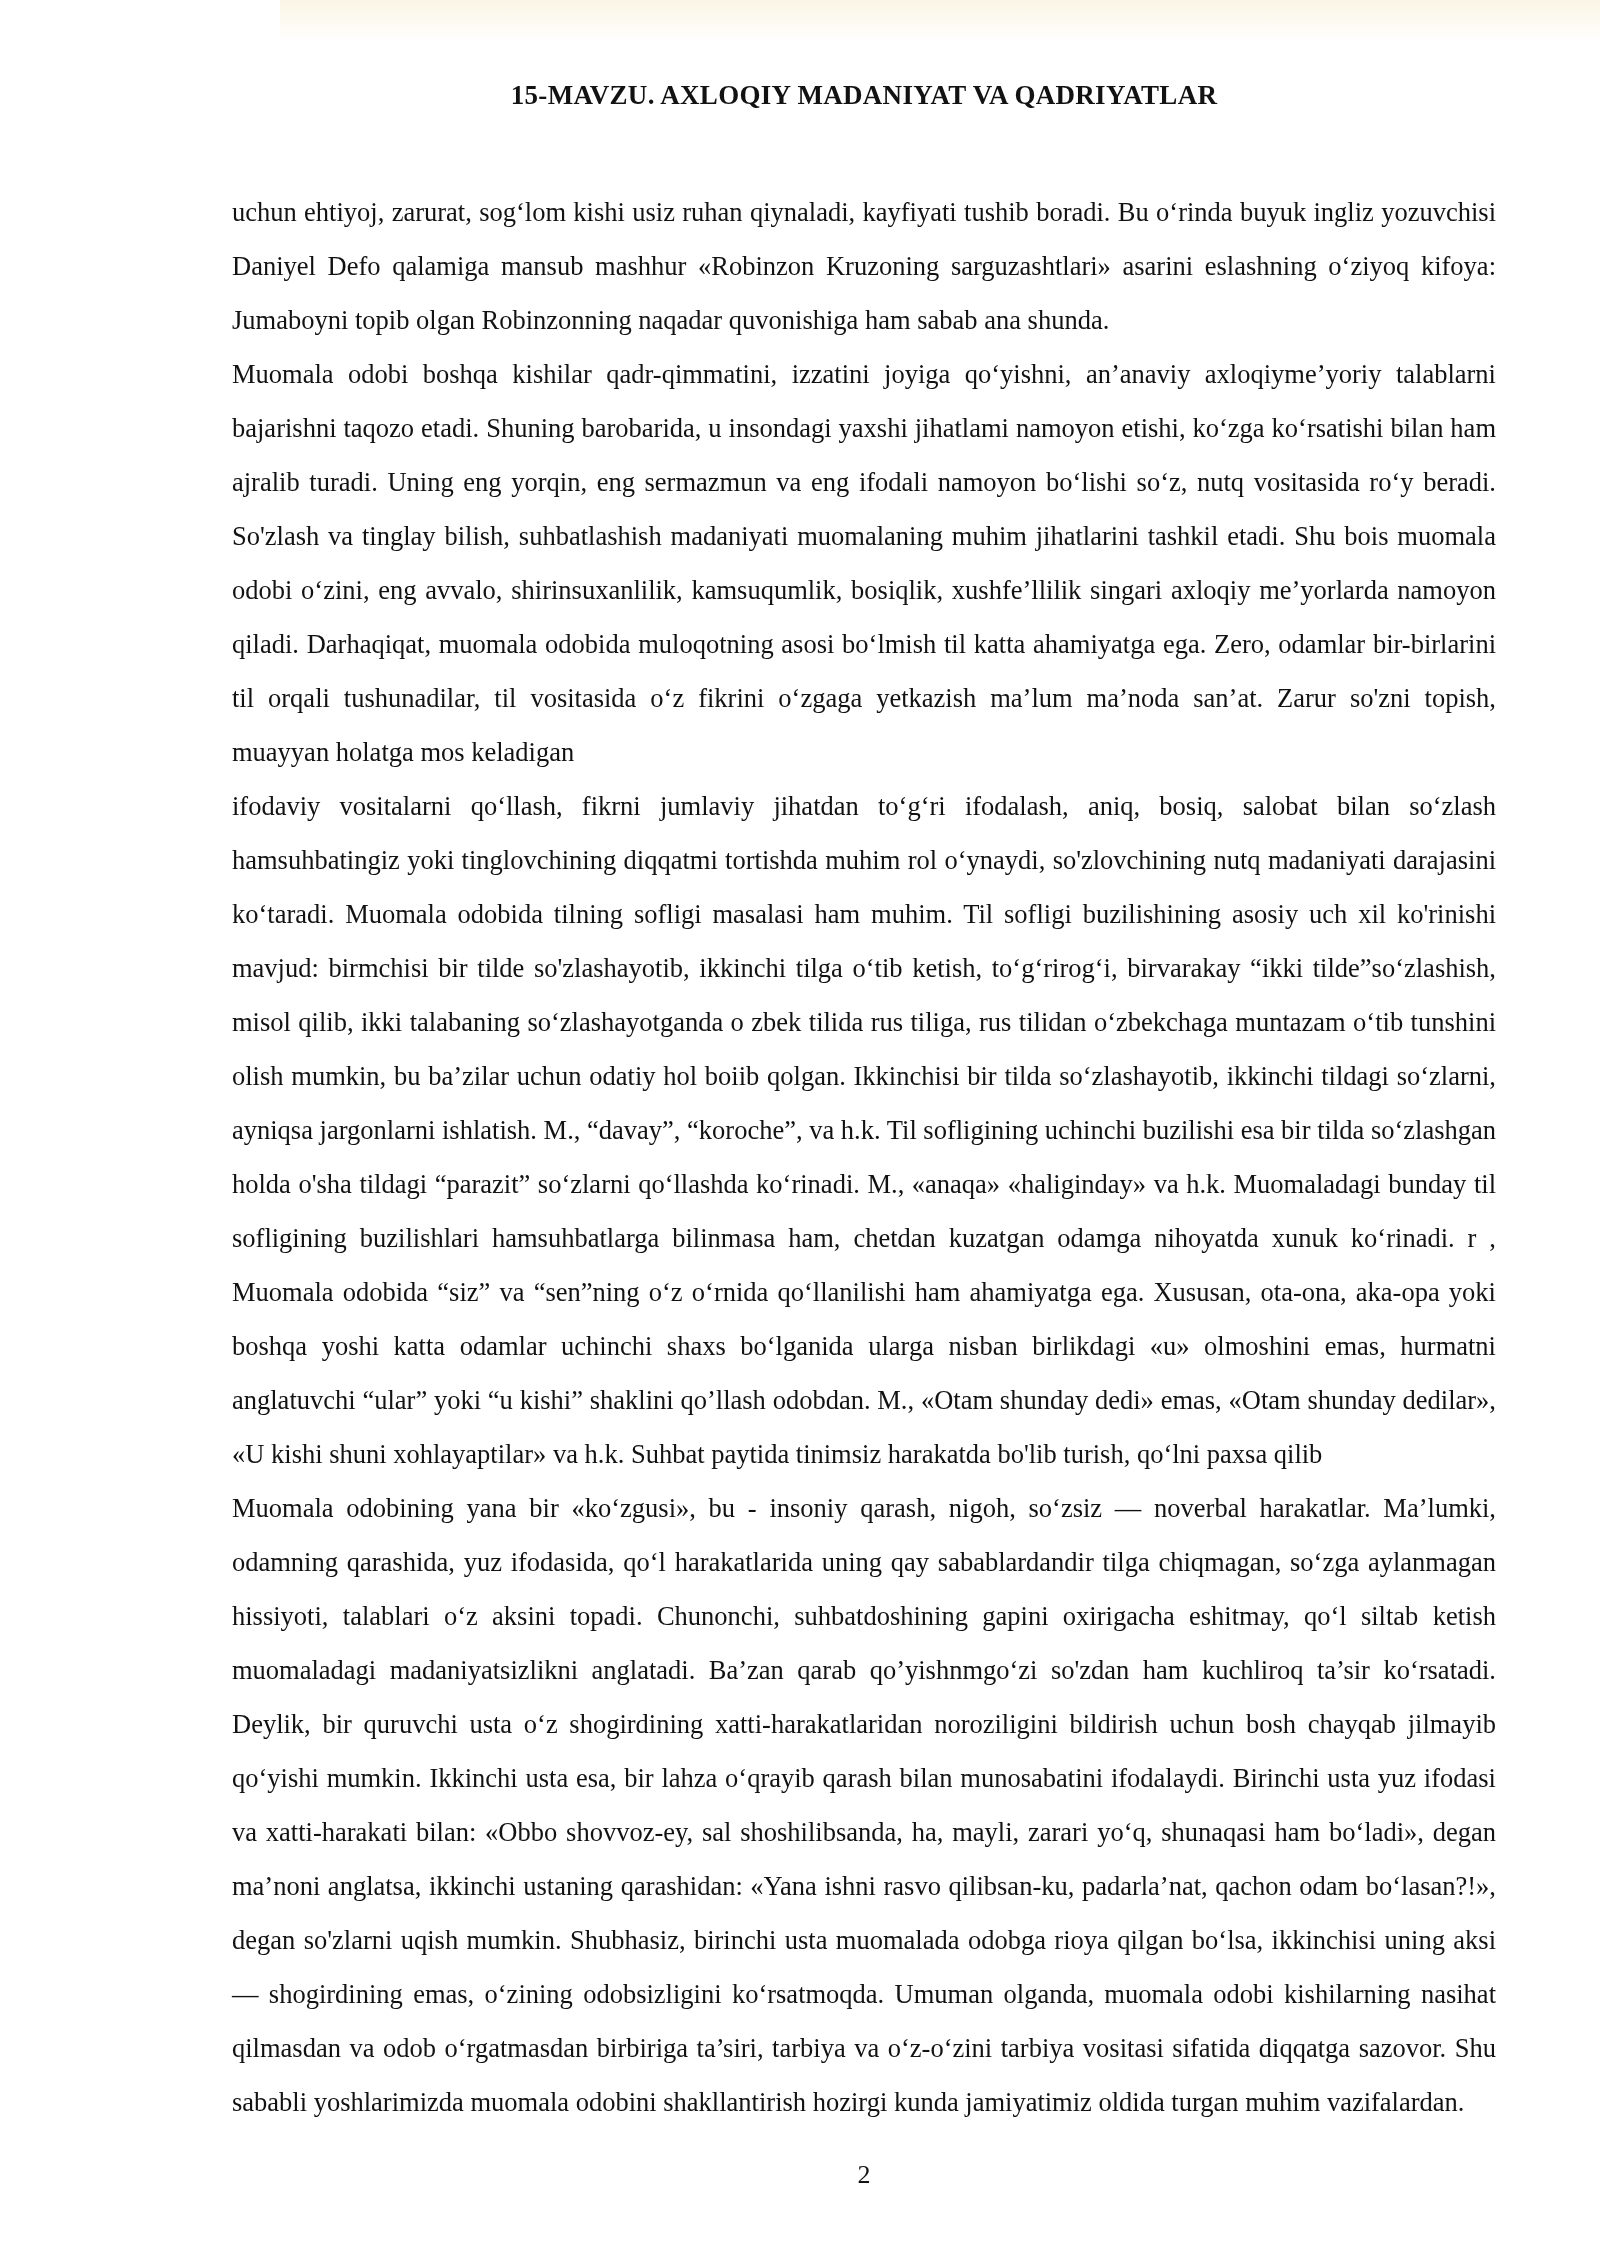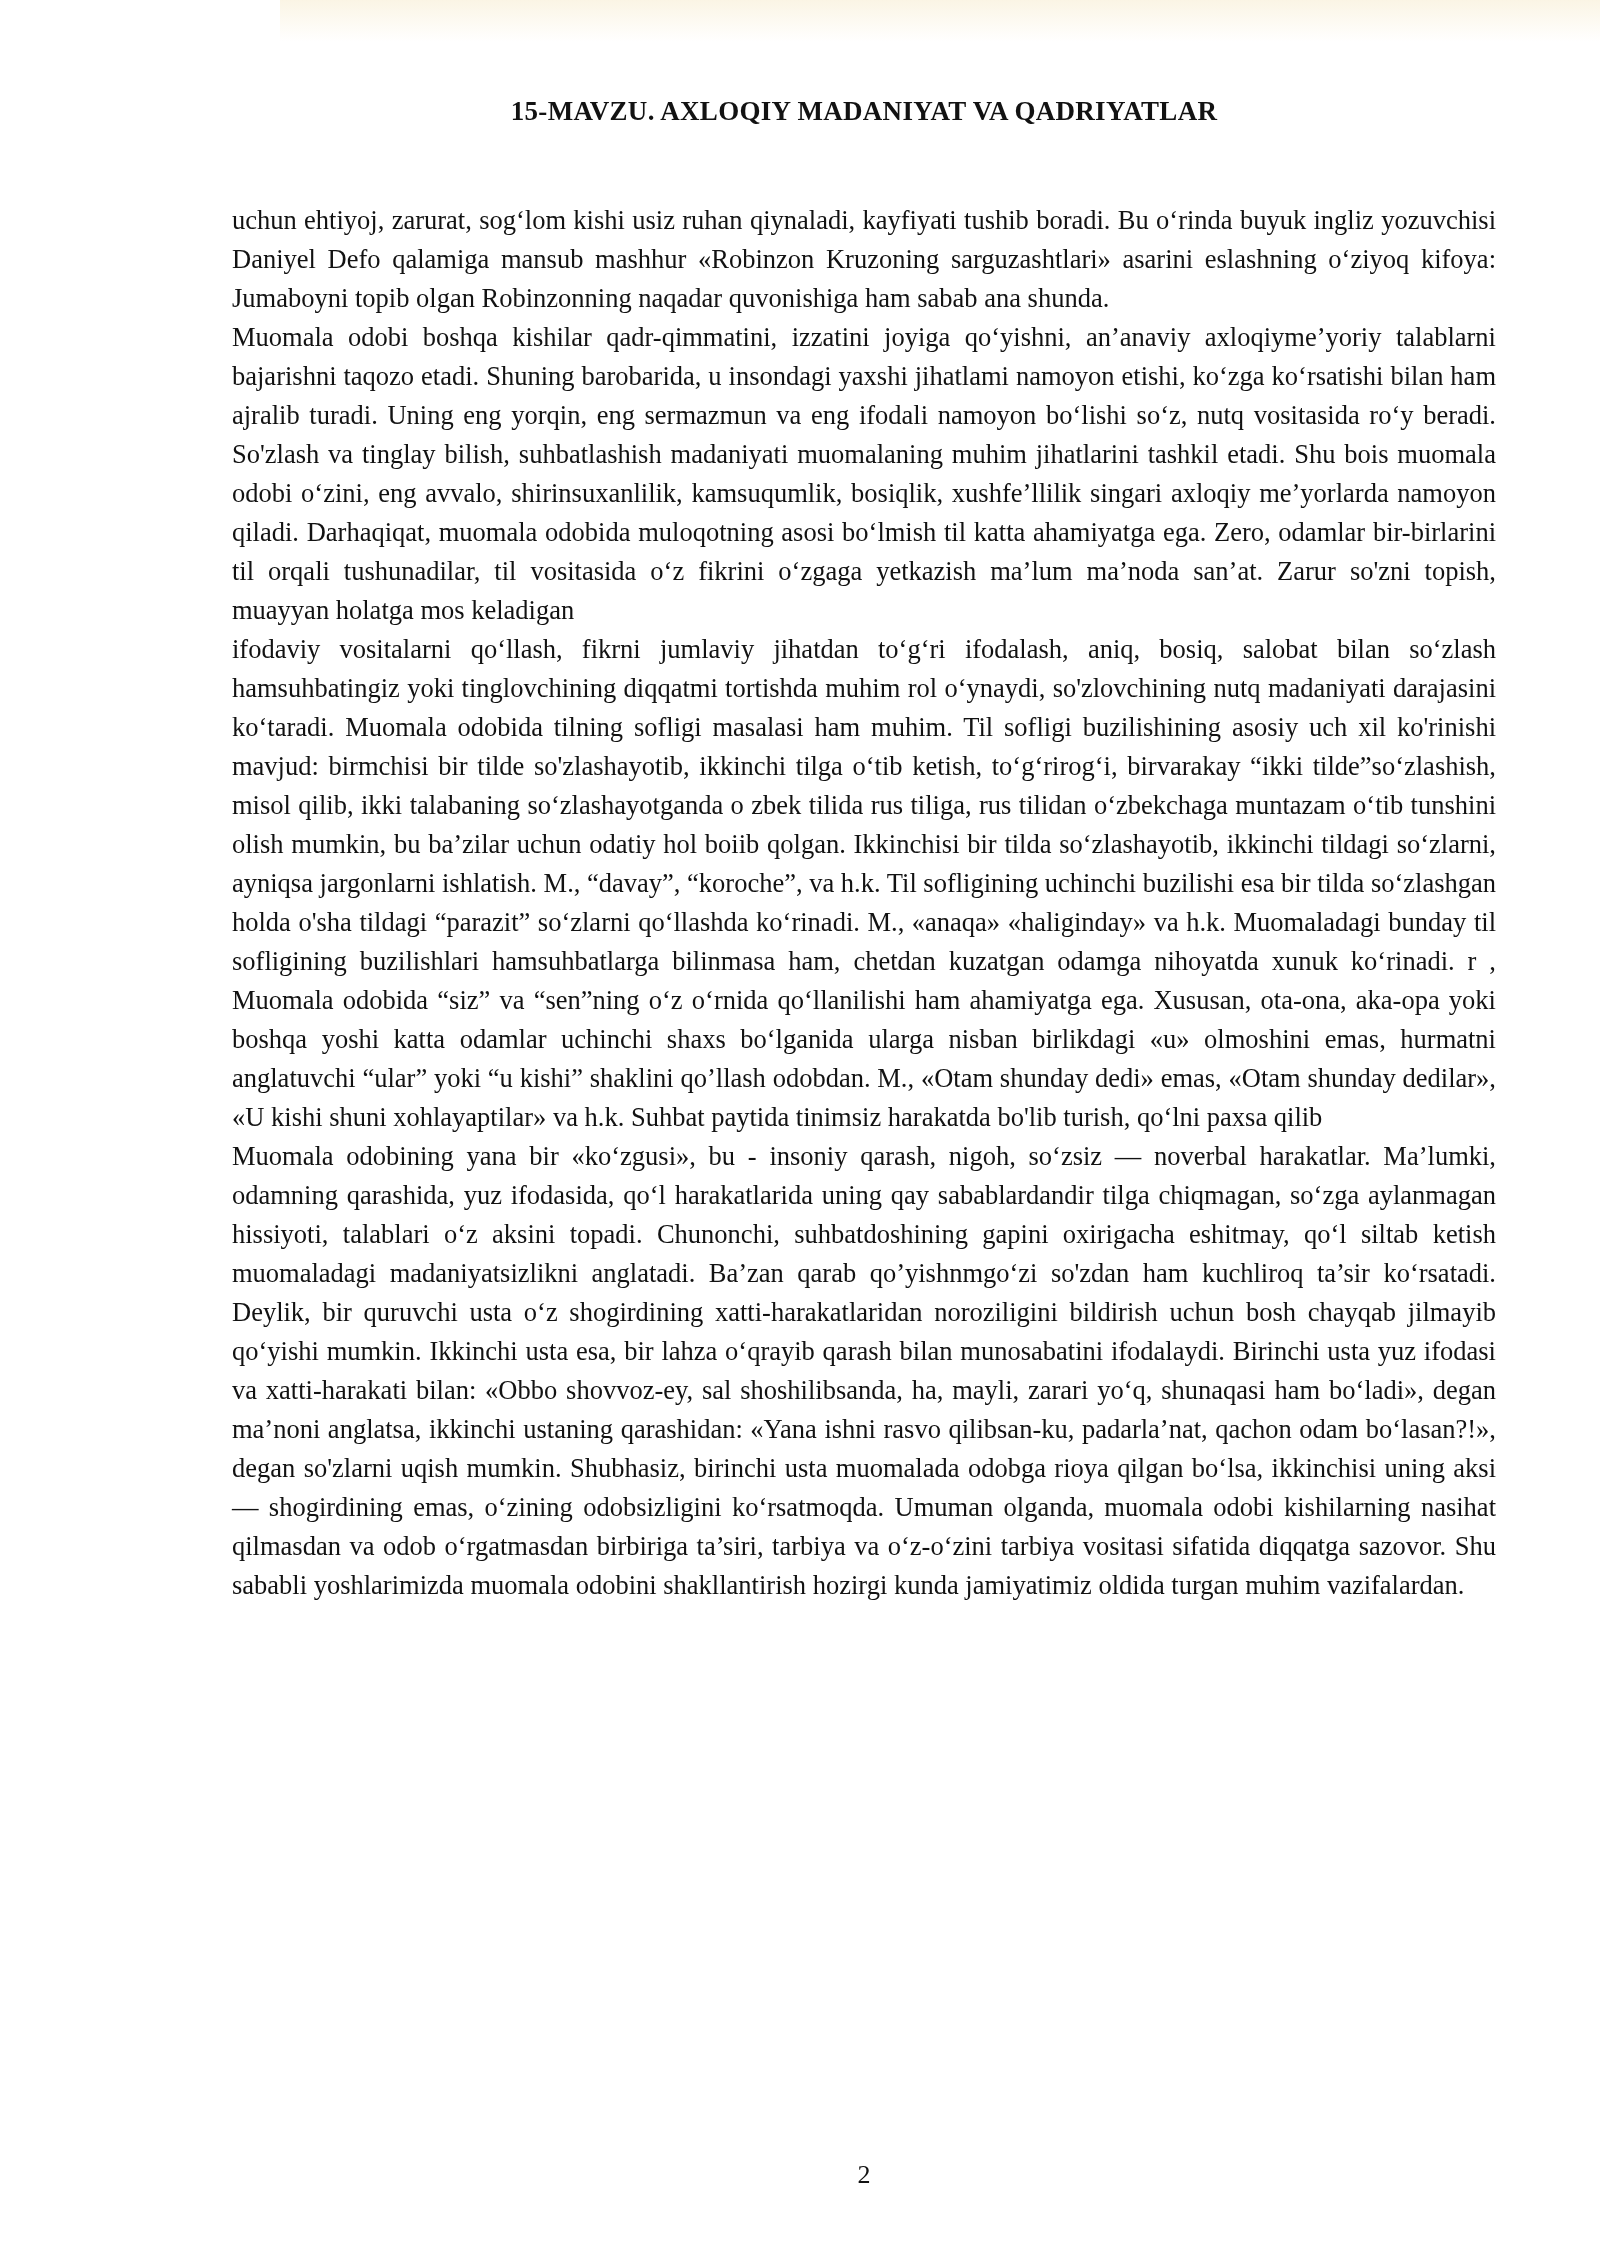--- a/index.html
+++ b/index.html
@@ -29,27 +29,27 @@
     position: absolute;
     top: 80px;
     left: 232px;
     width: 1264px;
   }
   .doc-title {
     text-align: center;
     font-weight: bold;
     font-size: 27px;
     letter-spacing: 0.3px;
-    margin: 16px 0 74px 0;
+    margin: 0 0 74px 0;
     white-space: nowrap;
   }
   .doc-body p {
     margin: 0;
     font-size: 26.5px;
-    line-height: 39px;
+    line-height: 54px;
     text-align: justify;
     text-justify: inter-word;
   }
   .page-number {
     position: absolute;
     bottom: 72px;
     left: 232px;
     width: 1264px;
     text-align: center;
     font-size: 26px;

